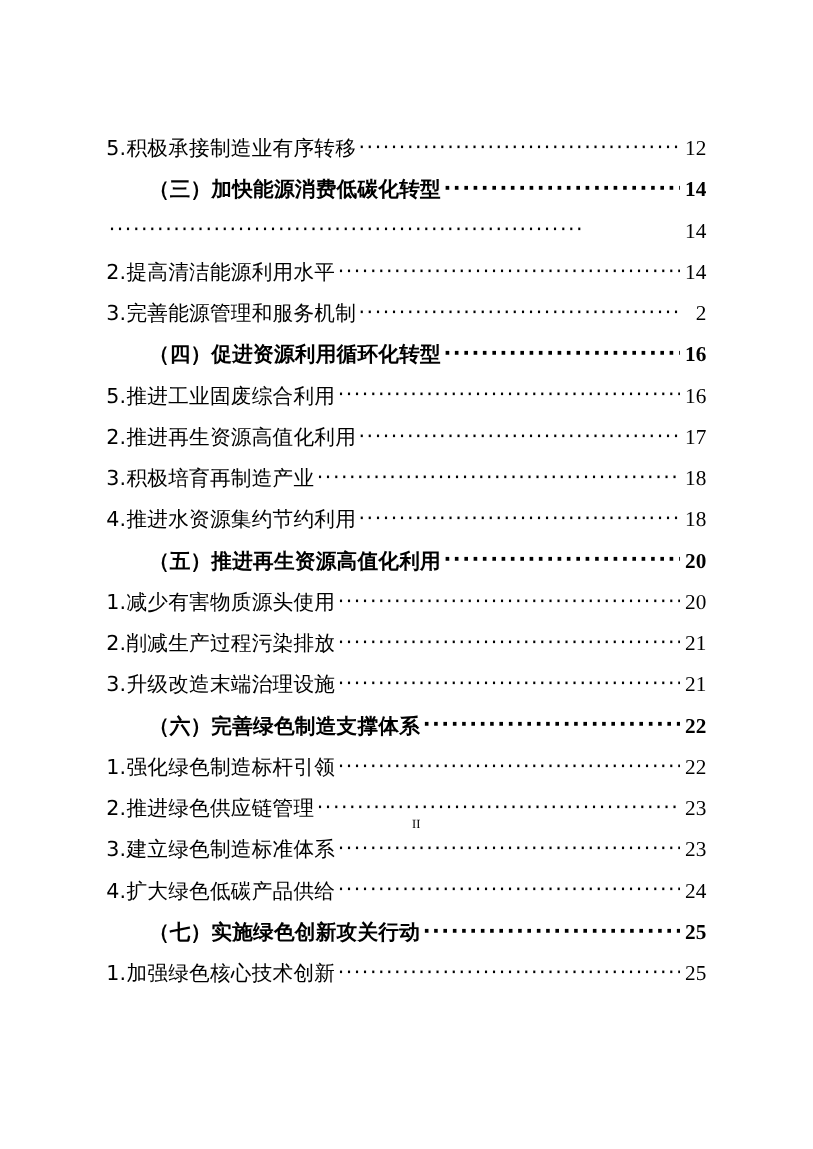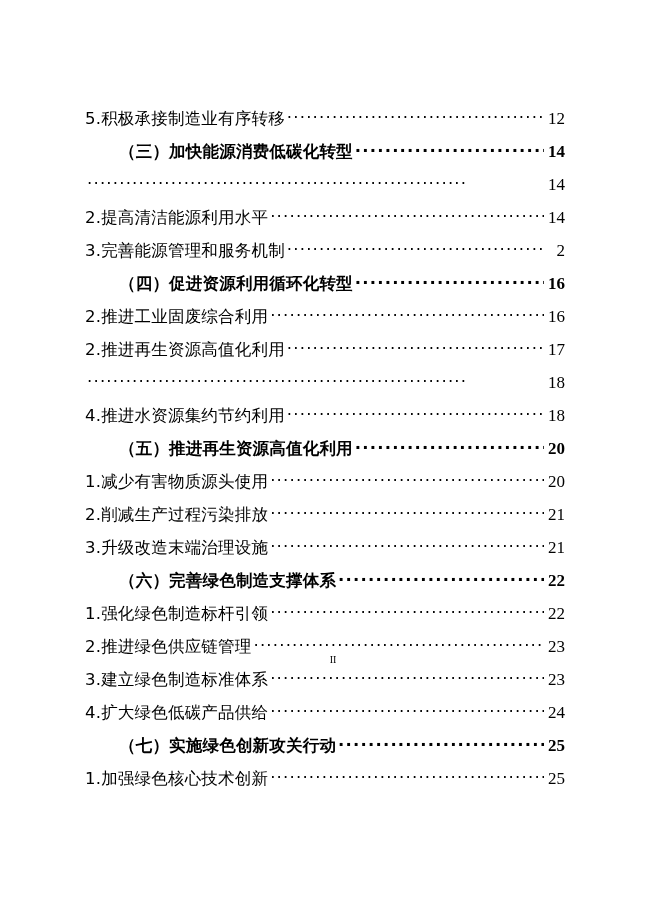--- a/index.html
+++ b/index.html
@@ -121,34 +121,35 @@
         <span class="toc-page">2</span>
       </div>
       <div class="toc-row level1">
         <span class="toc-label">（四）促进资源利用循环化转型</span>
         <span class="toc-leader">
           <span>···························································</span>
         </span>
         <span class="toc-page">16</span>
       </div>
       <div class="toc-row level2">
-        <span class="toc-label">2.推进工业固废综合利用</span>
+        <span class="toc-label">5.推进工业固废综合利用</span>
         <span class="toc-leader">
           <span>···························································</span>
         </span>
         <span class="toc-page">16</span>
       </div>
       <div class="toc-row level2">
         <span class="toc-label">2.推进再生资源高值化利用</span>
         <span class="toc-leader">
           <span>···························································</span>
         </span>
         <span class="toc-page">17</span>
       </div>
       <div class="toc-row level2">
+        <span class="toc-label">3.积极培育再制造产业</span>
         <span class="toc-leader">
           <span>···························································</span>
         </span>
         <span class="toc-page">18</span>
       </div>
       <div class="toc-row level2">
         <span class="toc-label">4.推进水资源集约节约利用</span>
         <span class="toc-leader">
           <span>···························································</span>
         </span>

